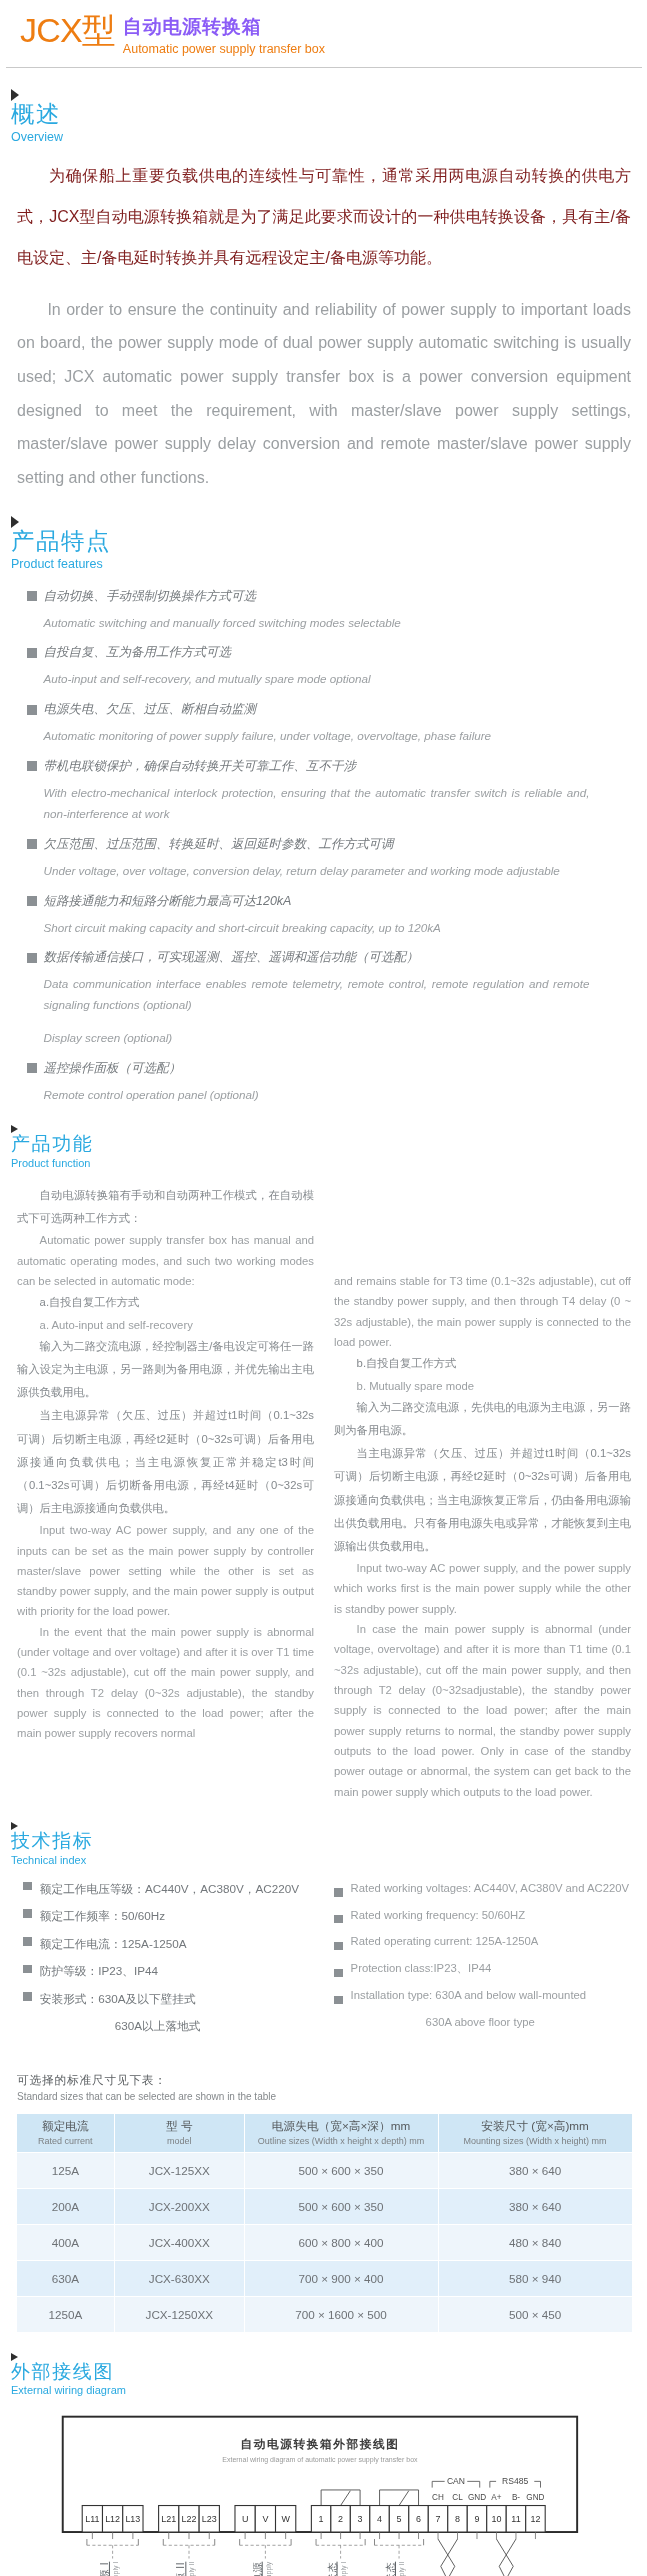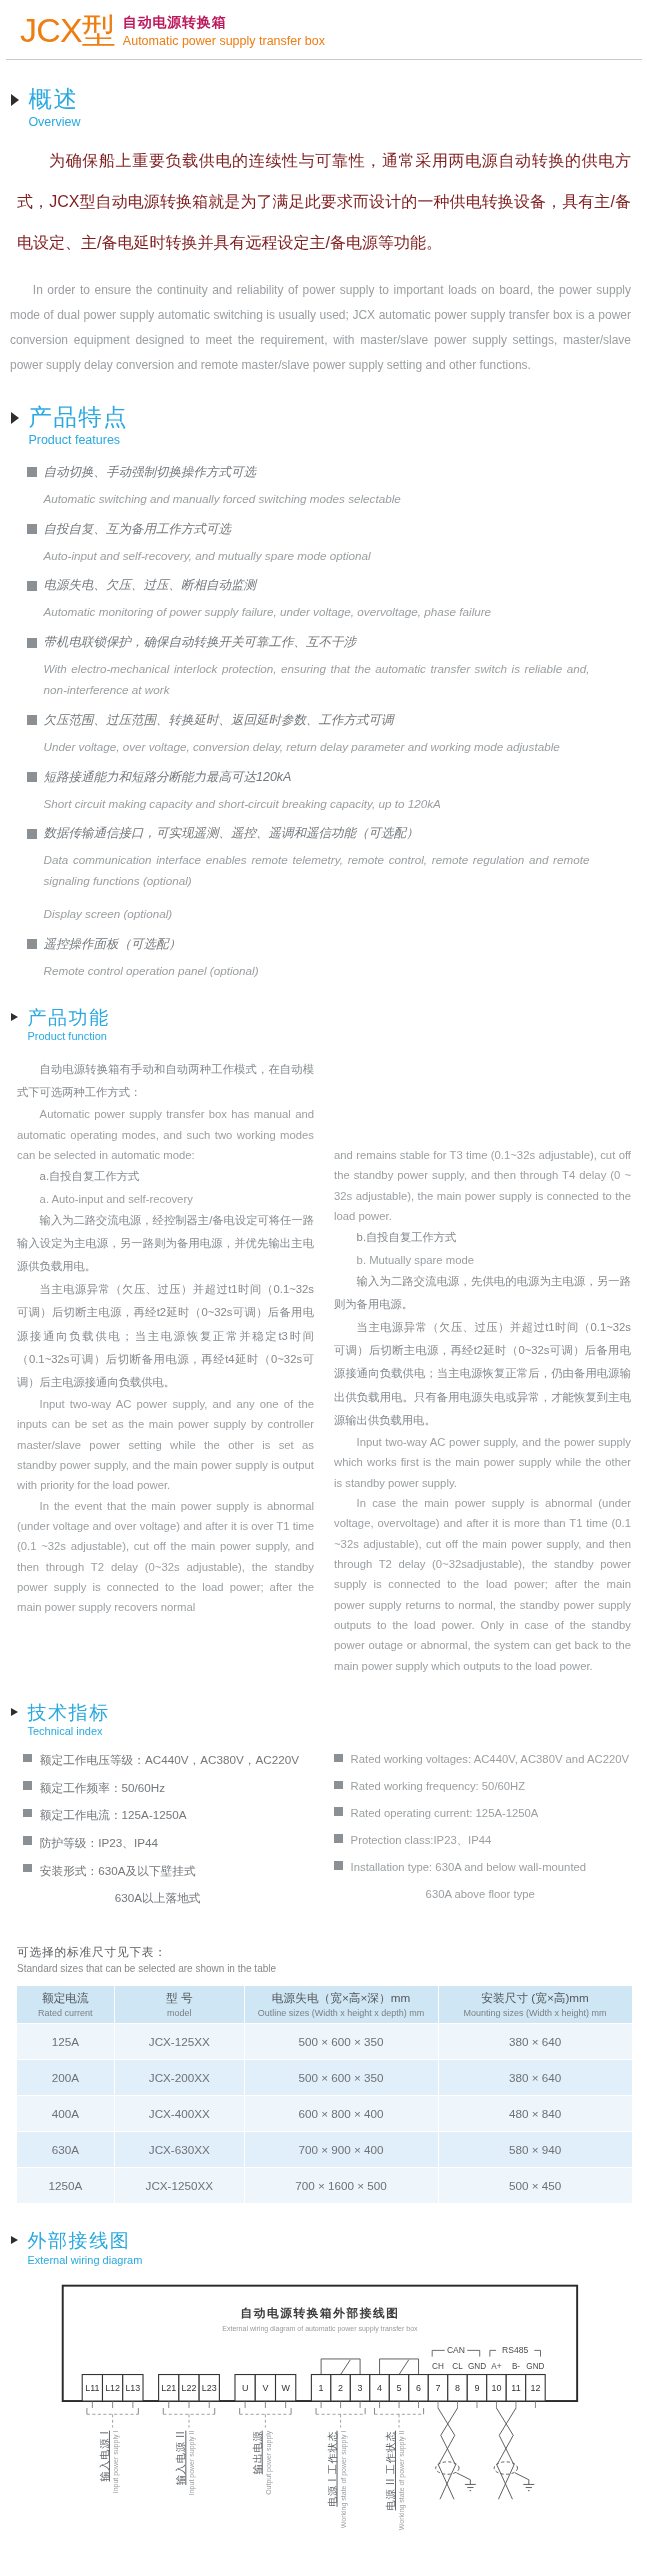--- a/index.html
+++ b/index.html
@@ -3,40 +3,40 @@
 <meta charset="utf-8">
 <style>
   html,body{margin:0;padding:0;background:#fff;}
   body{width:648px;font-family:"Liberation Sans","DejaVu Sans",sans-serif;color:#777;}
   .page{width:648px;background:#fff;padding-bottom:15.6px;}
 
   
   .brand{display:flex;align-items:flex-start;padding:12.5px 0 0 20px;}
   .brand-model{font-size:34px;line-height:1.05;color:#ee7d12;letter-spacing:-0.8px;}
   .brand-sub{display:flex;flex-direction:column;margin-left:7.8px;padding-top:1.6px;}
-  .brand-cn{font-size:14px;color:#be185d;font-weight:600;letter-spacing:0.8px;}
+  .brand-cn{font-size:19px;color:#8b5cf6;font-weight:600;letter-spacing:0.8px;}
   .brand-en{font-size:12.5px;color:#ee7d12;margin-top:1.6px;}
   .hrule{border:none;border-top:0.8px solid #c9c9c9;margin:11px 6.2px 0 6.2px;}
 
   
-  .sec-head{display:flex;align-items:flex-start;margin:26px 0 0 11px;}
+  .sec-head{display:flex;align-items:flex-start;margin:14px 0 0 11px;flex-direction:column;}
   .tri{width:0;height:0;border-top:6.2px solid transparent;border-bottom:6.2px solid transparent;
        border-left:8.6px solid #2e2e2e;margin:7.8px 9.4px 0 0;}
   .sec-head.small .tri{border-top-width:4.7px;border-bottom-width:4.7px;border-left-width:7px;margin-top:6.2px;}
   .sh-text{display:flex;flex-direction:column;}
   .sh-cn{font-size:23.4px;color:#2aa9e0;letter-spacing:1.6px;line-height:1.15;}
   .sh-en{font-size:12.5px;color:#2aa9e0;margin-top:1.6px;}
   .sec-head.small .sh-cn{font-size:19px;}
   .sec-head.small .sh-en{font-size:11px;}
 
   
   .para-cn{font-size:16px;color:#7f1d1d;line-height:2.55;text-align:justify;
            text-indent:2em;margin:12.5px 17px 0 17px;}
-  .para-en{font-size:12px;color:#9b9fa2;line-height:2.1;text-align:justify;
-           text-indent:1.9em;margin:14px 17px 0 10px;}
+  .para-en{font-size:16px;color:#9b9fa2;line-height:2.1;text-align:justify;
+           text-indent:1.9em;margin:14px 17px 0 17px;}
 
   
   .feat-list{list-style:none;margin:17px 23.4px 0 26.5px;padding:0;}
   .feat{margin-bottom:11.7px;font-style:italic;}
   .fcn{font-size:12.5px;color:#73787c;display:flex;align-items:center;}
   .fsq{width:10px;height:10px;background:#8b9094;margin-right:7px;flex:0 0 10px;}
   .fen{font-size:11.7px;color:#9b9fa2;margin:7px 0 0 17px;max-width:546px;line-height:1.8;text-align:justify;}
 
   
   .cols{display:flex;gap:20px;margin:15.6px 17px 0 17px;}
@@ -44,21 +44,21 @@
   .col.right{margin-top:87px;}
   .fp{margin:0;font-size:11.3px;text-align:justify;}
   .fp.cn{color:#84898d;line-height:2.05;text-indent:2em;}
   .fp.en{color:#9b9fa2;line-height:1.8;text-indent:2em;}
   .fp.nin{text-indent:0;}
 
   
   .tech-cols{display:flex;gap:14px;margin:14px 17px 0 23.4px;}
   .tech-col{width:50%;}
   .ti{display:flex;align-items:flex-start;font-size:11.7px;color:#73787c;line-height:1.5;margin-bottom:10px;}
-  .tech-col.en .ti{font-size:11.3px;color:#9b9fa2;}
+  .tech-col.en .ti{font-size:11.3px;color:#9b9fa2;align-items:flex-end;}
   .tsq{width:8.6px;height:8.6px;background:#8b9094;margin:2.3px 7.8px 0 0;flex:0 0 8.6px;}
   .ti.cont .tsq{visibility:hidden;}
   .ti.cont{padding-left:75px;}
 
   
   .sizes-intro{margin:28px 0 0 17px;}
   .si-cn{font-size:11.7px;color:#5c6063;letter-spacing:0.8px;}
   .si-en{font-size:10px;color:#85898c;margin-top:3.1px;}
   table.sizes{border-collapse:collapse;width:617px;margin:11px 15.6px 0 15.6px;}
   table.sizes th,table.sizes td{border:1.6px solid #fff;text-align:center;}

